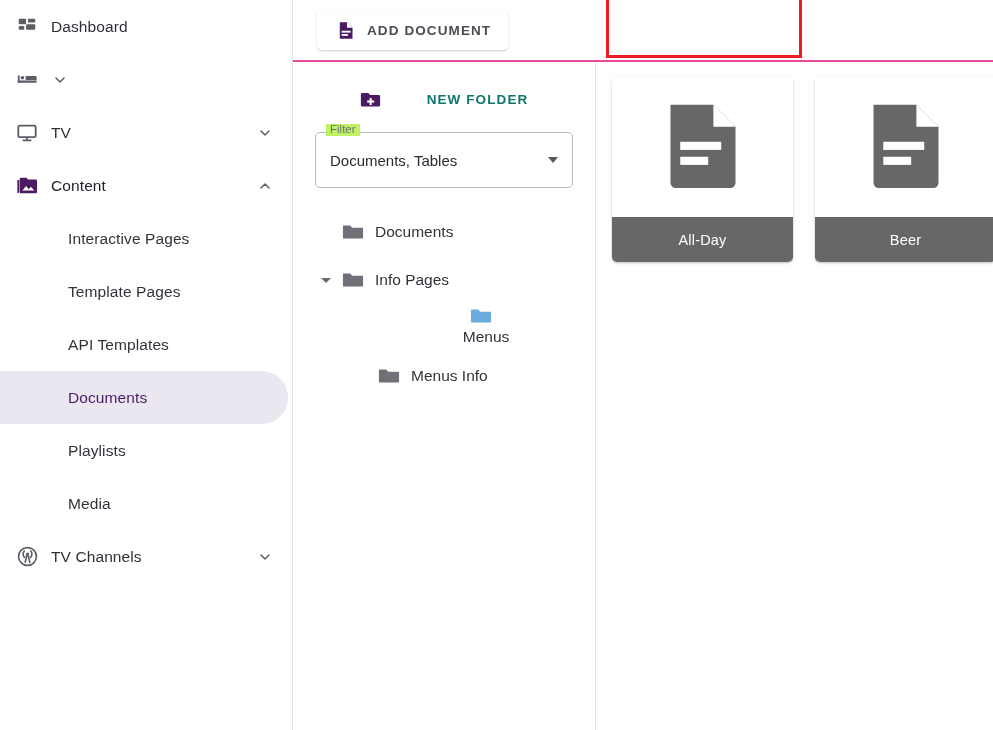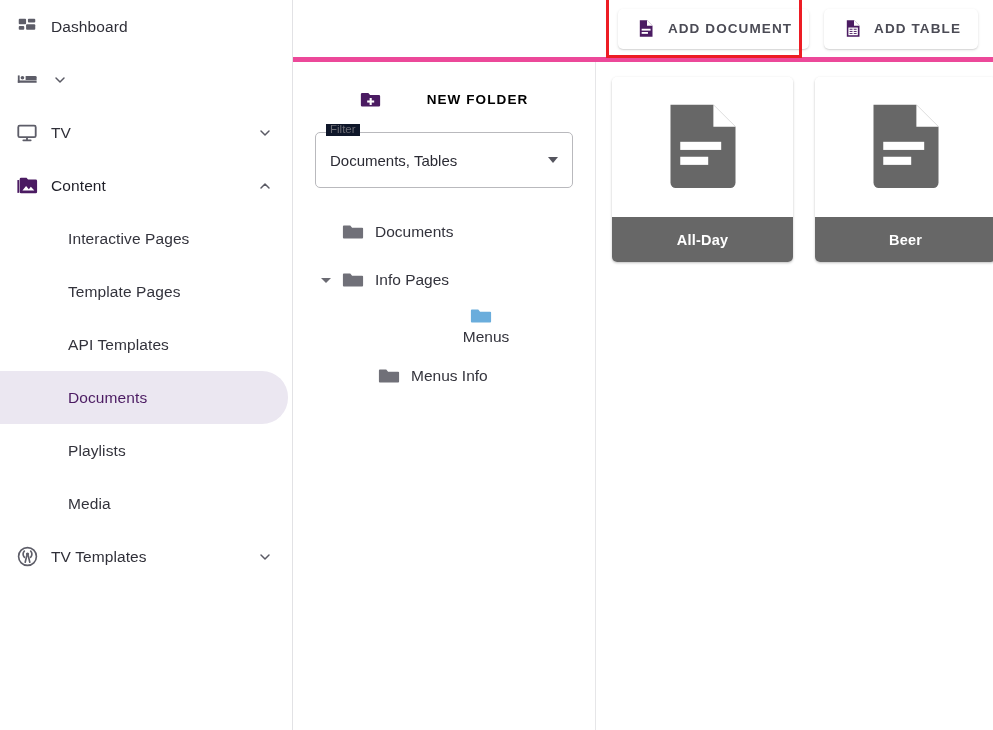--- a/index.html
+++ b/index.html
@@ -89,26 +89,25 @@
     background: #ffffff;
     display: flex;
     flex-direction: column;
     overflow: hidden;
   }
 
   
   #toolbar {
     height: 62px;
     flex: 0 0 62px;
-    border-bottom: 5px solid #ec4899;
+    border-bottom: 2px solid #ec4899;
     display: flex;
     align-items: center;
     padding-left: 24px;
     background: #ffffff;
-    justify-content: flex-end;
   }
   .tool-btn {
     height: 40px;
     display: inline-flex;
     align-items: center;
     padding: 0 17px;
     background: #ffffff;
     border: none;
     border-radius: 5px;
     box-shadow: 0 1px 3px rgba(0,0,0,0.13), 0 1px 1px rgba(0,0,0,0.07);
@@ -167,21 +166,21 @@
   #new-folder-row .nf-icon {
     width: 22px; height: 22px;
     margin-right: 12px;
     color: #4b1b62;
     display: flex; align-items: center; justify-content: center;
   }
   #new-folder-row .nf-label {
     font-size: 13.5px;
     font-weight: bold;
     letter-spacing: 1.1px;
-    color: #000000;
+    color: #0f766e;
     margin-left: 33px;
   }
 
   
   .filter-wrap {
     margin: 0 22px 14px 22px;
     position: relative;
     height: 56px;
   }
   .filter-field {
@@ -191,21 +190,21 @@
     border-radius: 5px;
     display: flex;
     align-items: center;
     padding: 0 14px;
     cursor: pointer;
     background: #ffffff;
   }
   .filter-legend {
     position: absolute;
     top: -8px; left: 11px;
-    background: #0f172a;
+    background: #bef264;
     padding: 0 4px;
     font-size: 11.5px;
     color: #6e6e76;
     z-index: 2;
     line-height: 1;
   }
   .filter-value {
     font-size: 15px;
     color: #2b2b34;
     flex: 1 1 auto;
@@ -282,21 +281,21 @@
   .doc-card .card-footer {
     height: 45px;
     background: #676767;
     display: flex;
     align-items: center;
     justify-content: center;
   }
   .doc-card .card-title {
     color: #ffffff;
     font-size: 14.5px;
-    font-weight: bold;
+    font-weight: normal;
     letter-spacing: 0.2px;
     white-space: nowrap;
   }
 </style>
 </head>
 <body>
 
 <div id="app">
 
   <nav id="sidebar">
@@ -383,21 +382,21 @@
 
     <div class="nav-item">
       <span class="nav-icon">
         <svg width="23" height="23" viewBox="0 0 24 24" fill="none" stroke="currentColor" stroke-width="1.7">
           <circle cx="12" cy="12" r="9.3"></circle>
           <circle cx="12" cy="9.4" r="1.7" fill="currentColor" stroke="none"></circle>
           <path d="M8.7 6.3a5.2 5.2 0 0 0 0 6.5M15.3 6.3a5.2 5.2 0 0 1 0 6.5" stroke-linecap="round"></path>
           <path d="M11.2 11.2L9.6 18M12.8 11.2L14.4 18" stroke-linecap="round"></path>
         </svg>
       </span>
-      <span class="nav-label">TV Templates</span>
+      <span class="nav-label">TV Channels</span>
       <span class="chev">
         <svg width="16" height="16" viewBox="0 0 24 24" fill="none" stroke="currentColor" stroke-width="2.2" stroke-linecap="round" stroke-linejoin="round">
             <polyline points="6 9 12 15 18 9"></polyline>
           </svg>
       </span>
     </div>
   </nav>
 
   <section id="content">
 
@@ -407,35 +406,20 @@
           <svg width="21" height="21" viewBox="0 0 24 24" fill="currentColor">
             <path d="M5.5 2.5h8.2L20 8.8v12.7H5.5z"></path>
             <path d="M13.7 2.5L20 8.8h-6.3z" fill="#fff"></path>
             <rect x="7.6" y="12.3" width="10.2" height="2.1" fill="#fff"></rect>
             <rect x="7.6" y="16" width="7.2" height="2.1" fill="#fff"></rect>
           </svg>
         </span>
         <span class="tb-label">ADD DOCUMENT</span>
       </button>
 
-      <button class="tool-btn">
-        <span class="tb-icon">
-          <svg width="21" height="21" viewBox="0 0 24 24" fill="currentColor">
-            <path d="M5.5 2.5h8.2L20 8.8v12.7H5.5z"></path>
-            <path d="M13.7 2.5L20 8.8h-6.3z" fill="#fff"></path>
-            <g fill="none" stroke="#fff" stroke-width="1.4">
-              <rect x="8" y="11.6" width="9.4" height="7.4"></rect>
-              <line x1="8" y1="14.1" x2="17.4" y2="14.1"></line>
-              <line x1="8" y1="16.6" x2="17.4" y2="16.6"></line>
-              <line x1="12.7" y1="11.6" x2="12.7" y2="19"></line>
-            </g>
-          </svg>
-        </span>
-        <span class="tb-label">ADD TABLE</span>
-      </button>
     </div>
 
     <div id="body-split">
 
       <div id="tree-panel">
 
         <div id="new-folder-row">
           <span class="nf-icon">
             <svg width="21" height="21" viewBox="0 0 24 24" fill="currentColor">
               <path d="M2.5 4.5h7l2 2.3h10A1.5 1.5 0 0 1 23 8.3v10.2a1.5 1.5 0 0 1-1.5 1.5h-19A1.5 1.5 0 0 1 1 18.5V6A1.5 1.5 0 0 1 2.5 4.5z"></path>

